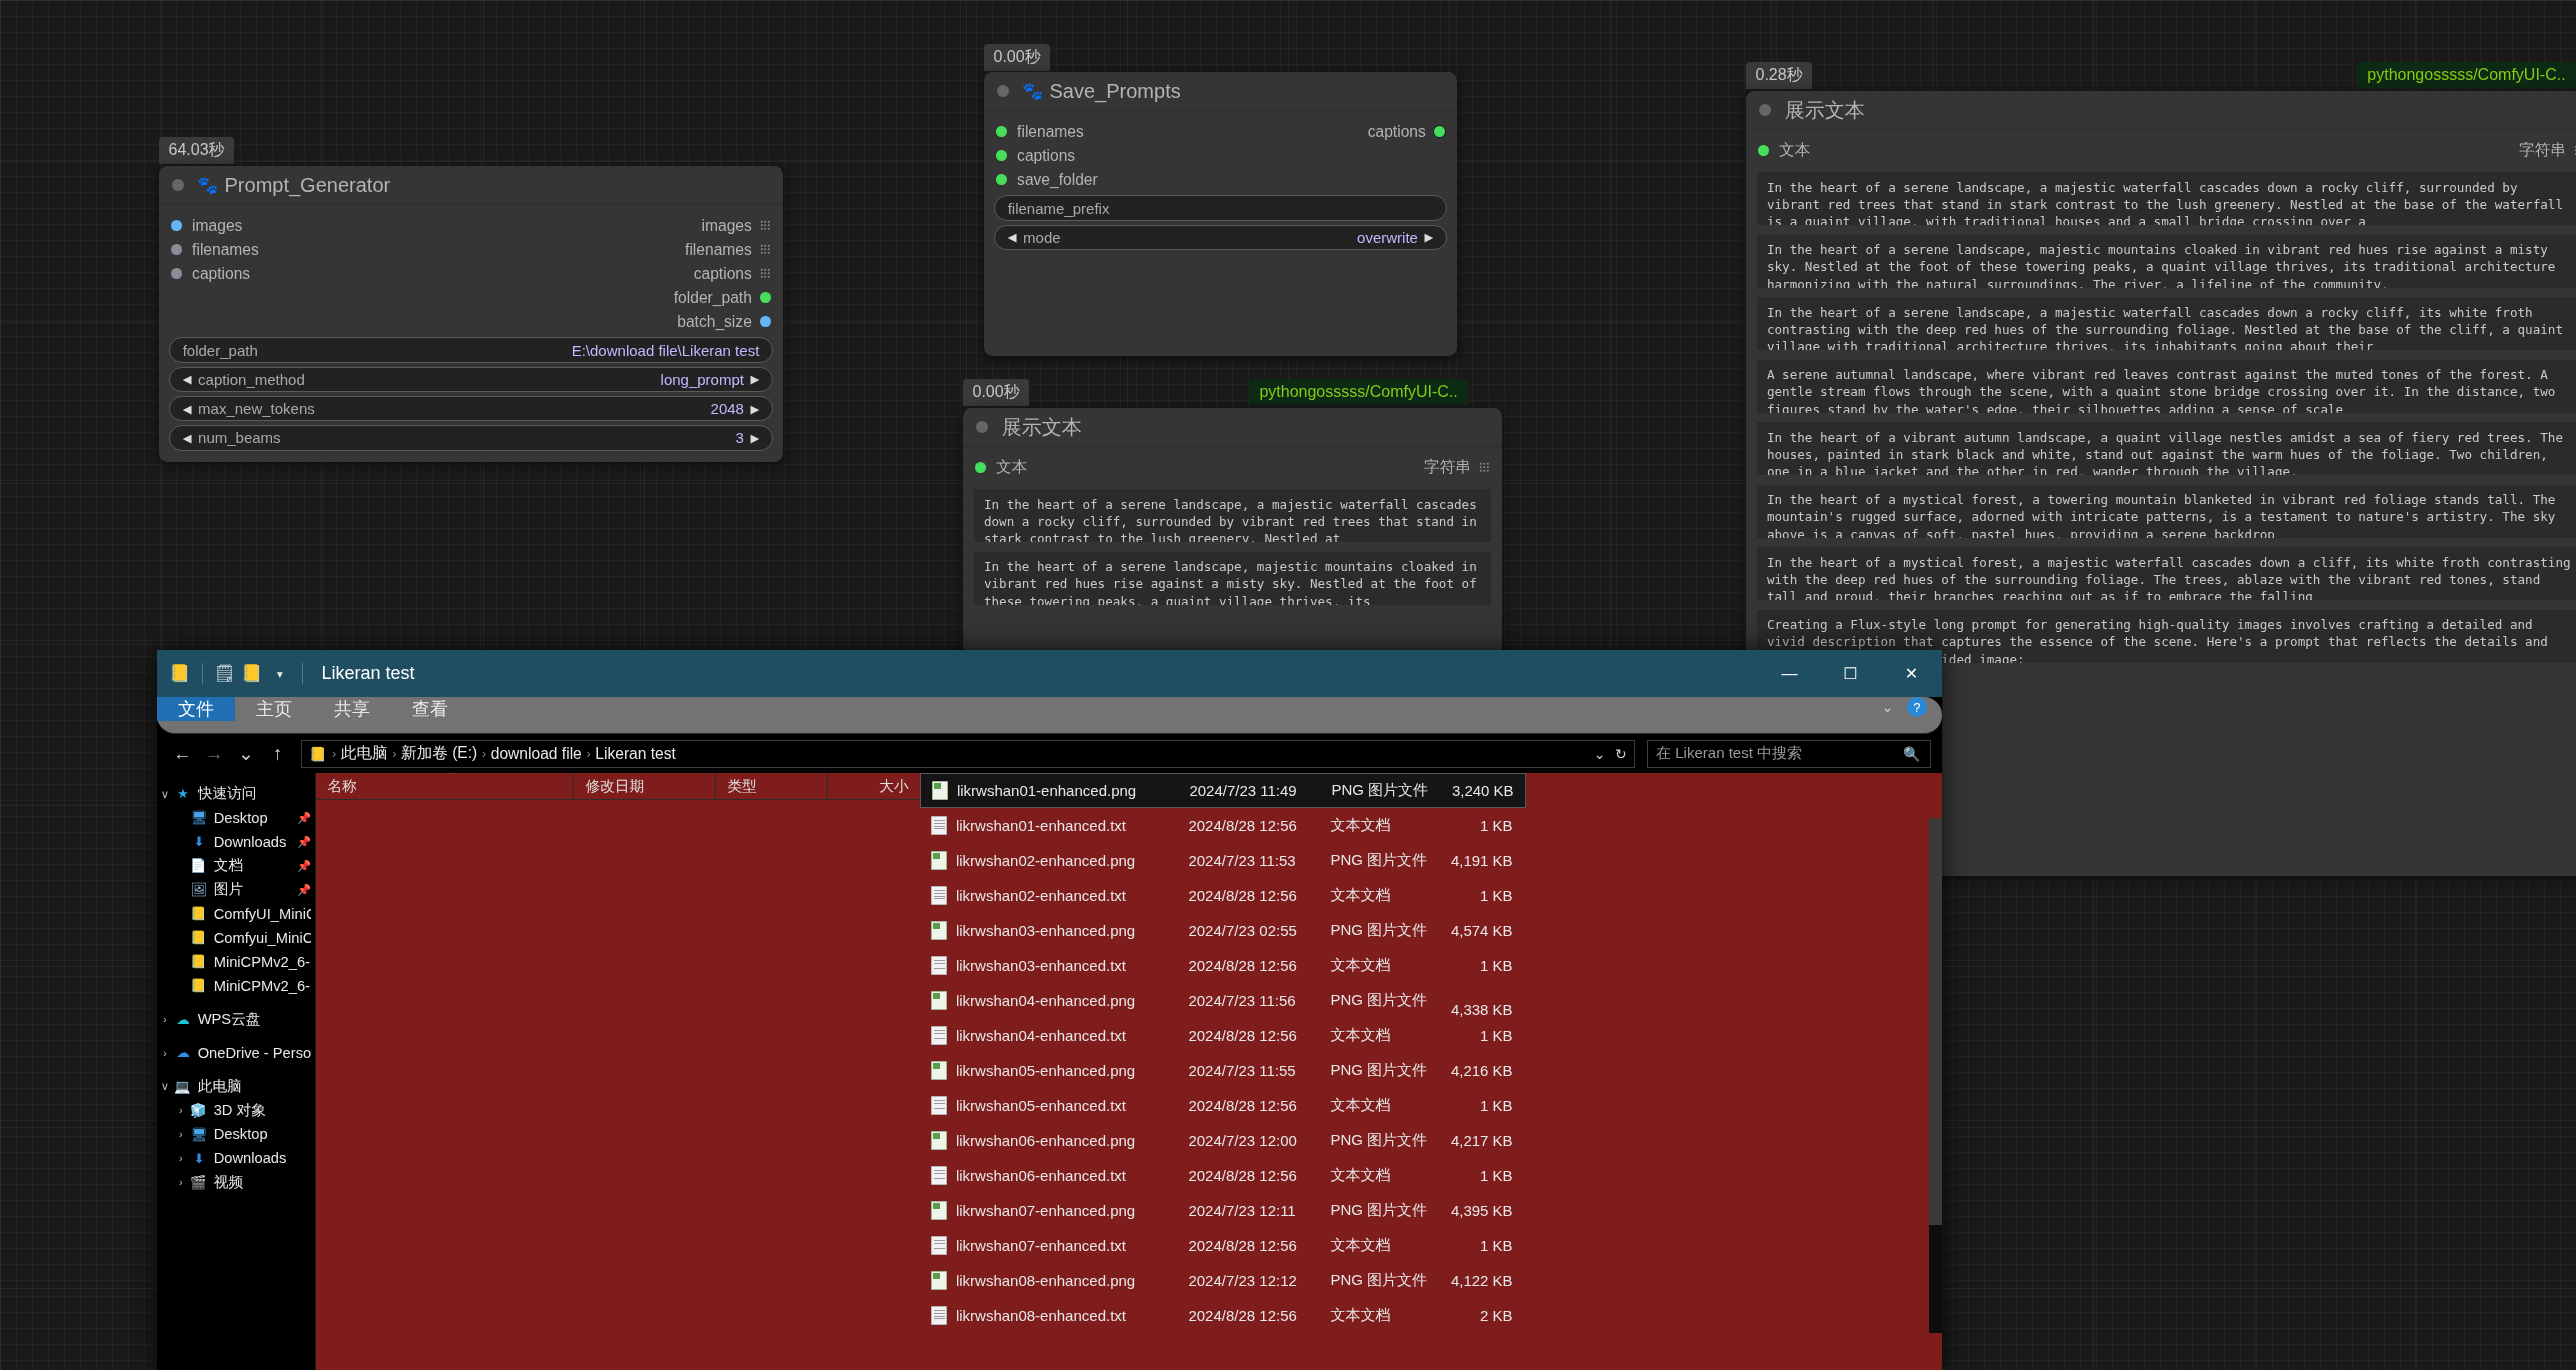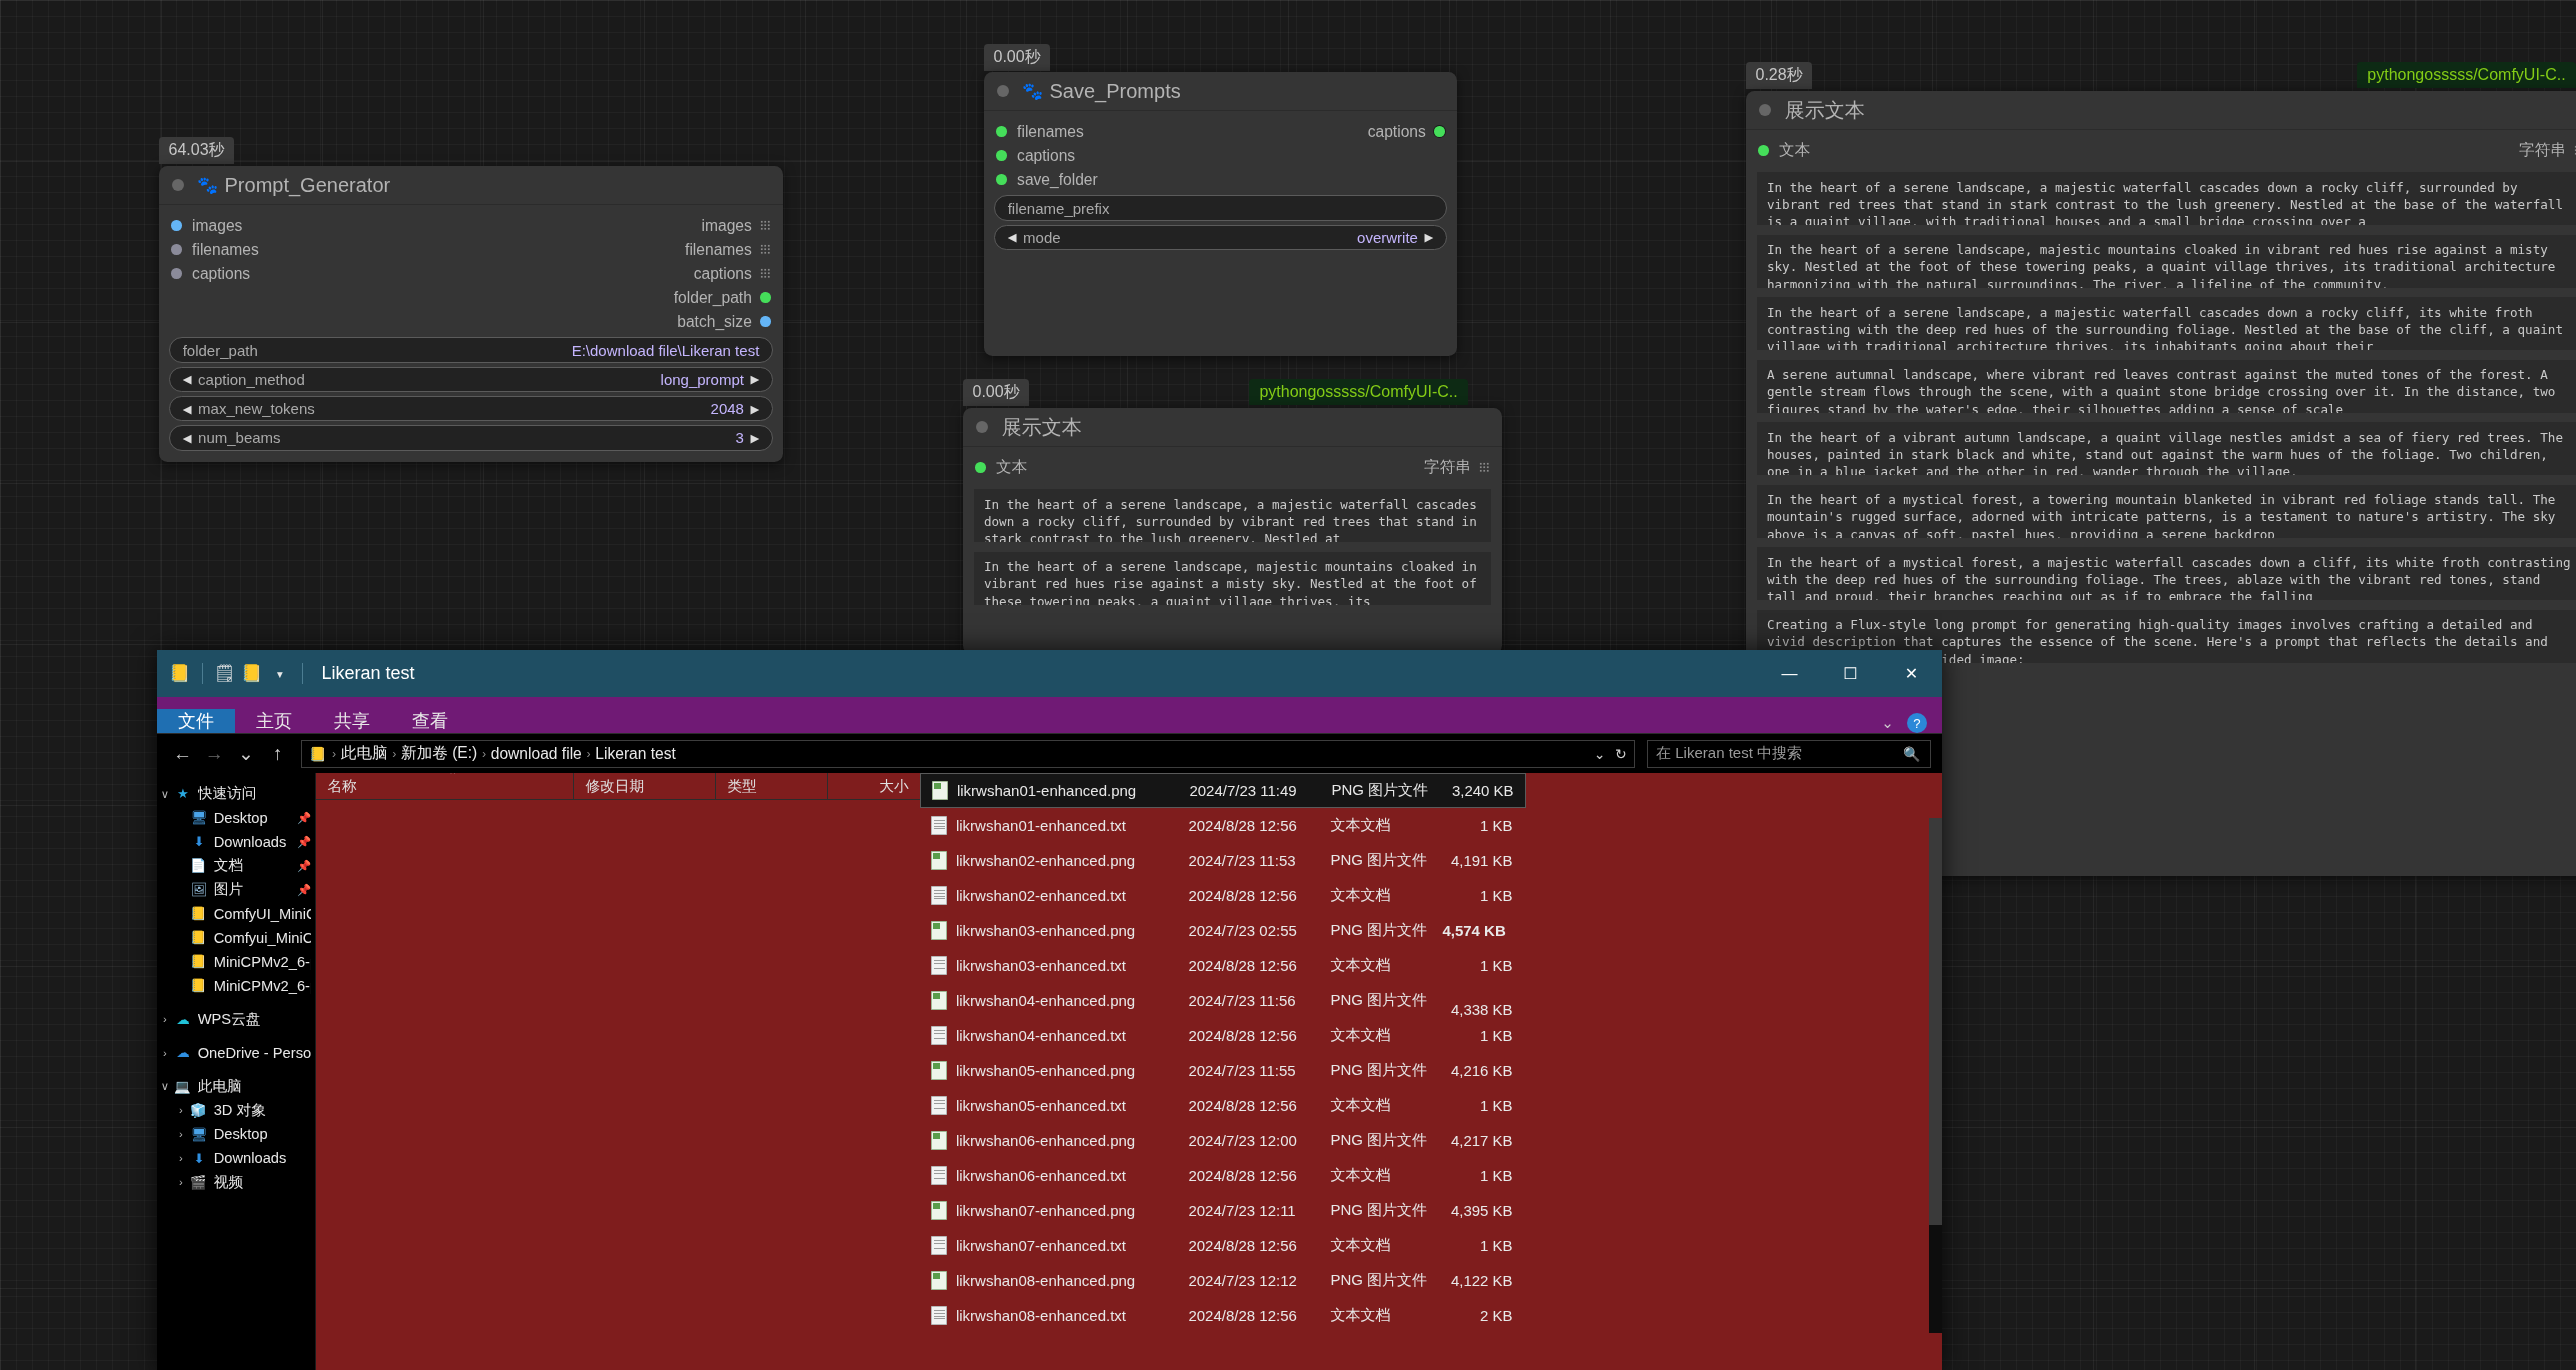--- a/index.html
+++ b/index.html
@@ -132,23 +132,24 @@
     padding-left: 11.4px;
   }
   .qat { display: flex; align-items: center; gap: 4.7px; }
   .qat-ic { width: 23px; height: 24.6px; display: flex; align-items: center; justify-content: center; font-size: 17px; }
   .vsep { width: 0.9px; height: 21px; background: #4c7d92; margin: 0 5.7px; }
   .exp-title { font-size: 18px; margin-left: 13.2px; color: #fff; }
   .wbtns { margin-left: auto; display: flex; height: 47px; }
   .wbtn { width: 61px; display: flex; align-items: center; justify-content: center; font-size: 16px; color: #fff; }
 
   .ribbon {
-    height: 37px; background: #701a75;
-    display: flex; align-items: flex-end;
+    height: 37px; background: #737373;
+    display: flex; align-items: flex-start;
     border-bottom: 0.9px solid #2c2c2c;
+    border-radius: 18px;
   }
   .rtab {
     display: flex; align-items: center;
     padding: 0 21px; font-size: 18px; color: #e8e8e8;
   }
   .rtab.file { background: #1f6fb2; color: #fff; }
   .ribbon-right { margin-left: auto; display: flex; align-items: center; gap: 13.2px; padding-right: 15px; }
   .chev-small { font-size: 15px; color: #cfcfcf; }
   .help-circ {
     width: 20px; height: 20px; border-radius: 50%;
@@ -619,21 +620,21 @@
             <div class="c-type">文本文档</div>
             <div class="c-size" style="text-align: right; padding-right: 11.4px;">1 KB</div>
           </div>
           <div class="filerow">
             <div class="c-name namecell">
               <span class="fileicon fi-png"></span>
               <span>likrwshan03-enhanced.png</span>
             </div>
             <div class="c-date">2024/7/23 02:55</div>
             <div class="c-type">PNG 图片文件</div>
-            <div class="c-size" style="text-align: left; padding-right: 11.4px; font-weight: bold;">4,574 KB</div>
+            <div class="c-size" style="text-align: right; padding-right: 11.4px;">4,574 KB</div>
           </div>
           <div class="filerow">
             <div class="c-name namecell">
               <span class="fileicon fi-txt"></span>
               <span>likrwshan03-enhanced.txt</span>
             </div>
             <div class="c-date">2024/8/28 12:56</div>
             <div class="c-type">文本文档</div>
             <div class="c-size" style="text-align: right; padding-right: 11.4px;">1 KB</div>
           </div>

